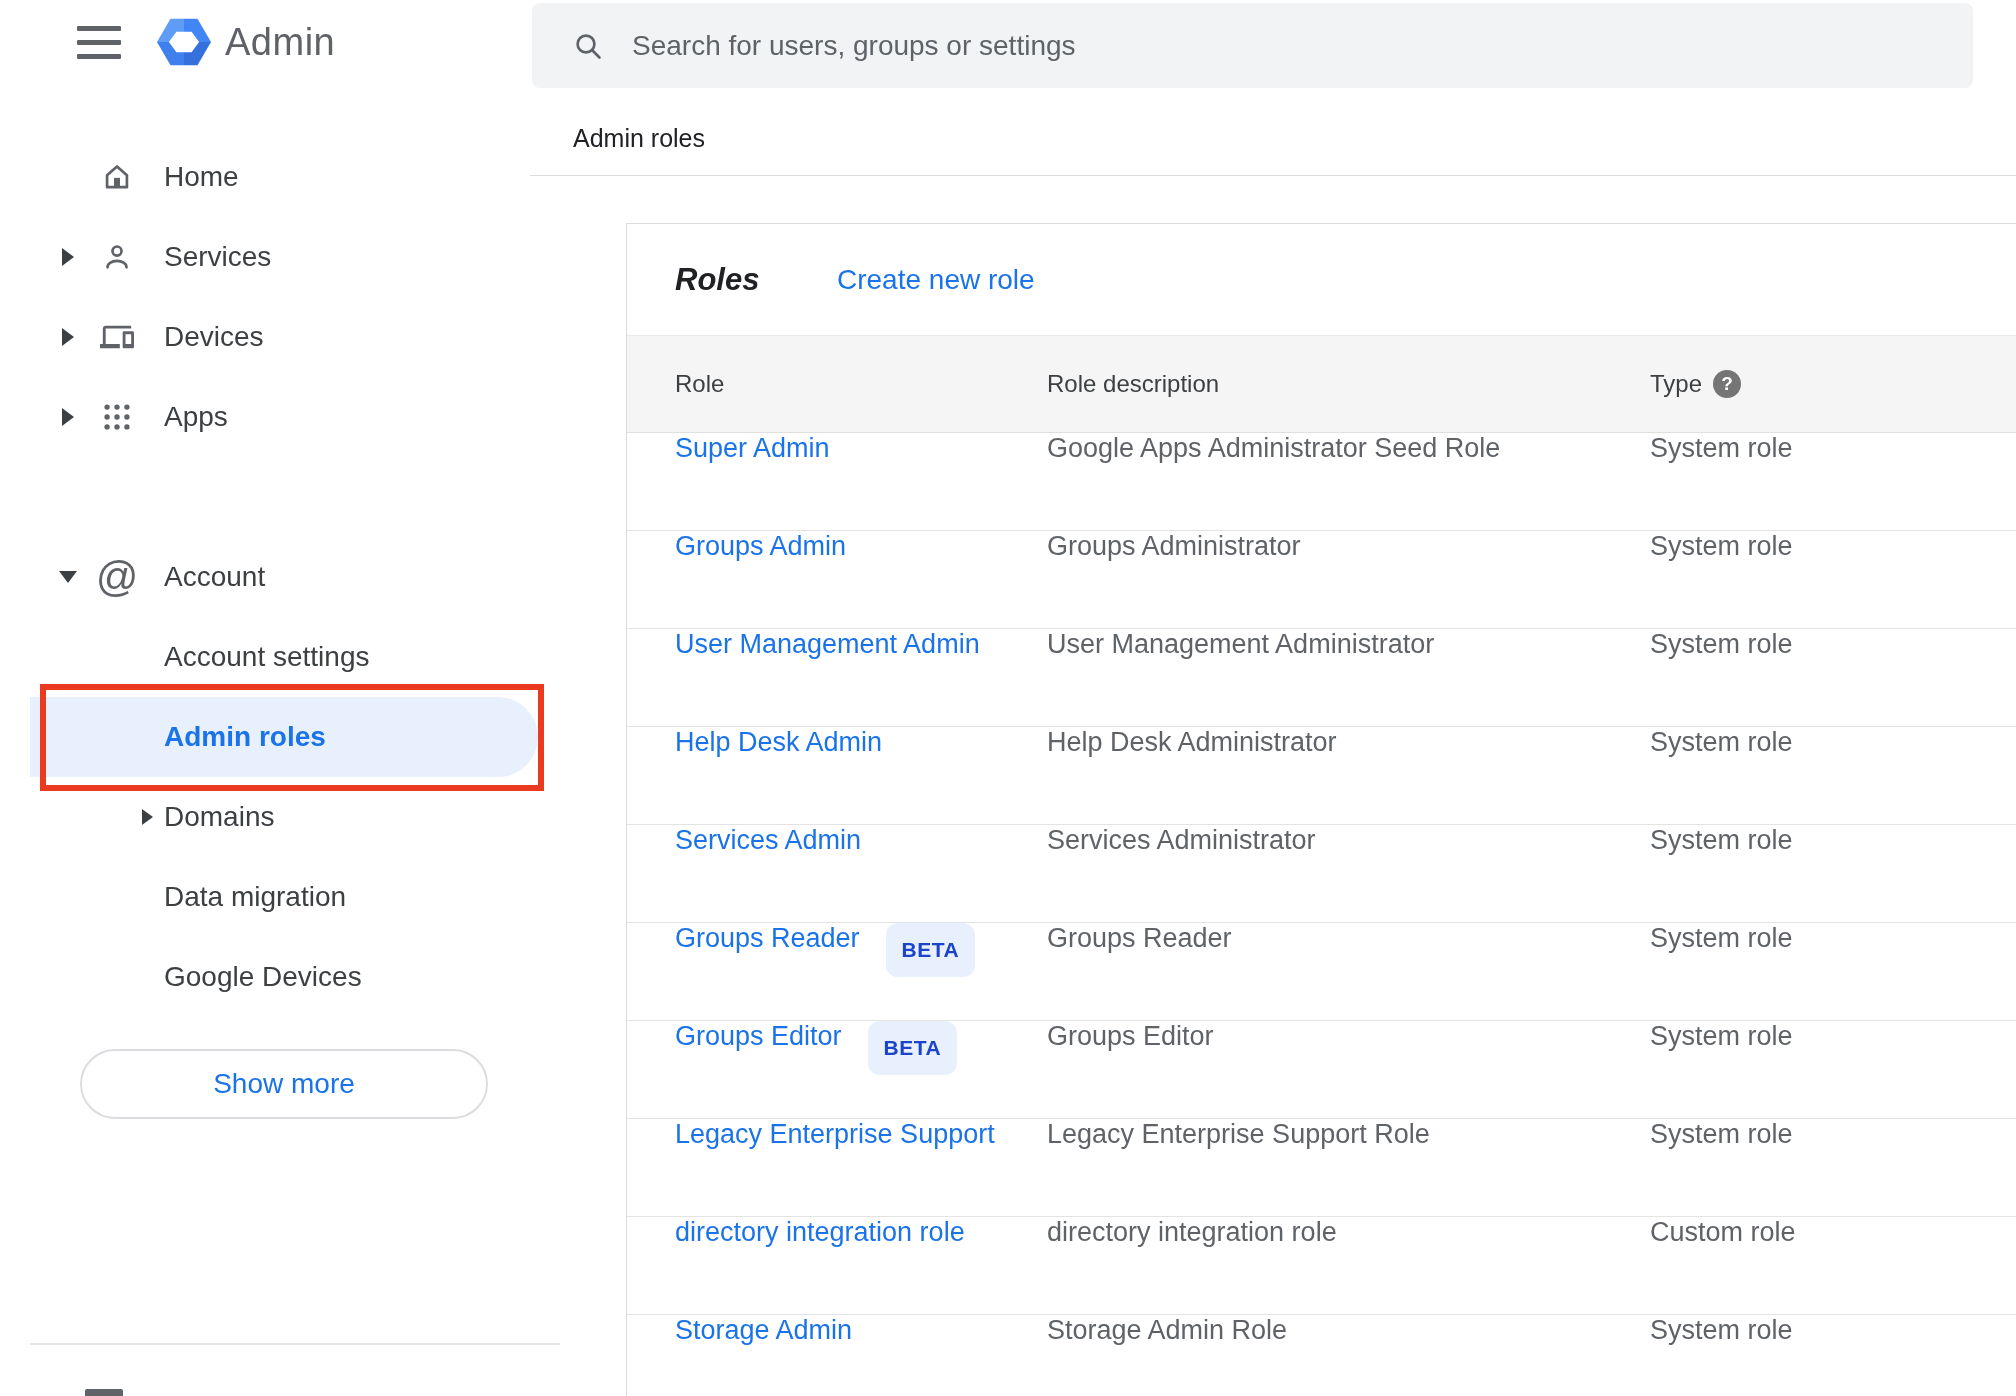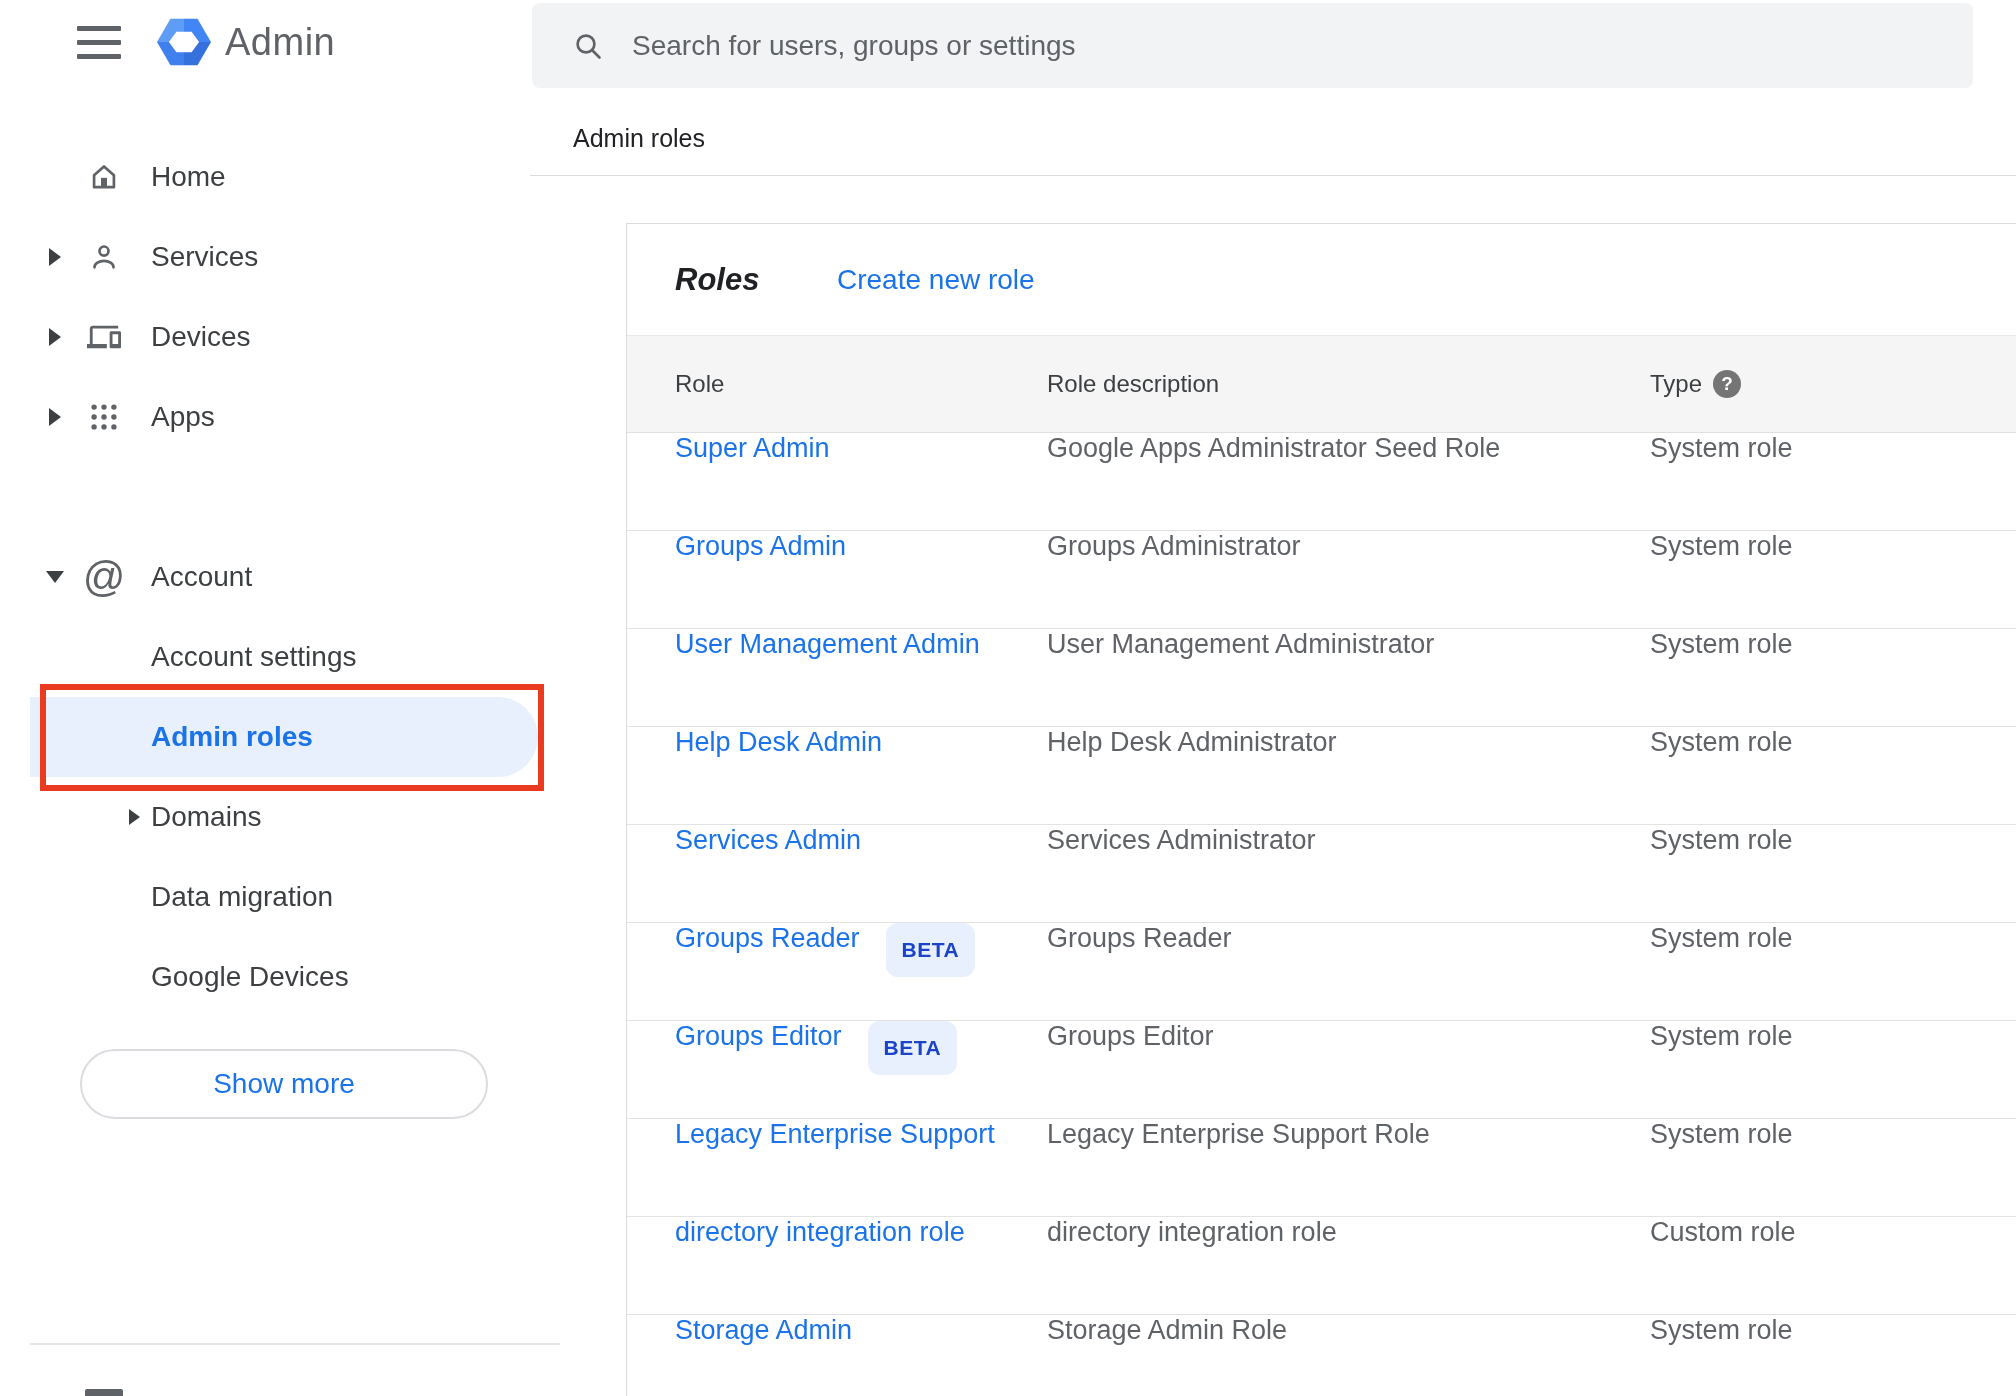--- a/index.html
+++ b/index.html
@@ -7,21 +7,21 @@
               font-family:"Liberation Sans", sans-serif; }
 
   
   #sidebar { position:absolute; left:0; top:0; width:530px; height:1396px; background:#fff;margin-left:30px; }
   #hamburger { position:absolute; left:47px; top:26px; width:44px; height:33px; cursor:pointer; }
   #hamburger .bar { position:absolute; left:0; width:44px; height:5px; background:#5f6368; border-radius:1px; }
   #hamburger .bar:nth-child(1){top:0;} #hamburger .bar:nth-child(2){top:14px;} #hamburger .bar:nth-child(3){top:28px;}
   #logo { position:absolute; left:127px; top:12px; height:60px; display:flex; align-items:center; }
   #logo-text { font-size:38px; color:#5f6368; margin-left:14px; letter-spacing:.5px; }
 
-  .nav-item { position:absolute; left:0; width:530px; height:80px; cursor:pointer; }
+  .nav-item { position:absolute; left:13px; width:530px; height:80px; cursor:pointer; }
   .nav-arrow-right { position:absolute; left:19px; top:50%; transform:translateY(-50%);
       width:0; height:0; border-top:9px solid transparent; border-bottom:9px solid transparent;
       border-left:12px solid #3c4043; }
   .nav-arrow-down { position:absolute; left:16px; top:50%; transform:translateY(-50%);
       width:0; height:0; border-left:9px solid transparent; border-right:9px solid transparent;
       border-top:12px solid #3c4043; }
   .sub-arrow { left:99px !important; border-top-width:8px; border-bottom-width:8px; border-left-width:11px; }
   .nav-icon { position:absolute; left:56px; top:50%; transform:translateY(-50%); width:36px; height:36px;
       display:flex; align-items:center; justify-content:center; }
   .nav-label { position:absolute; left:121px; top:50%; transform:translateY(-50%);

